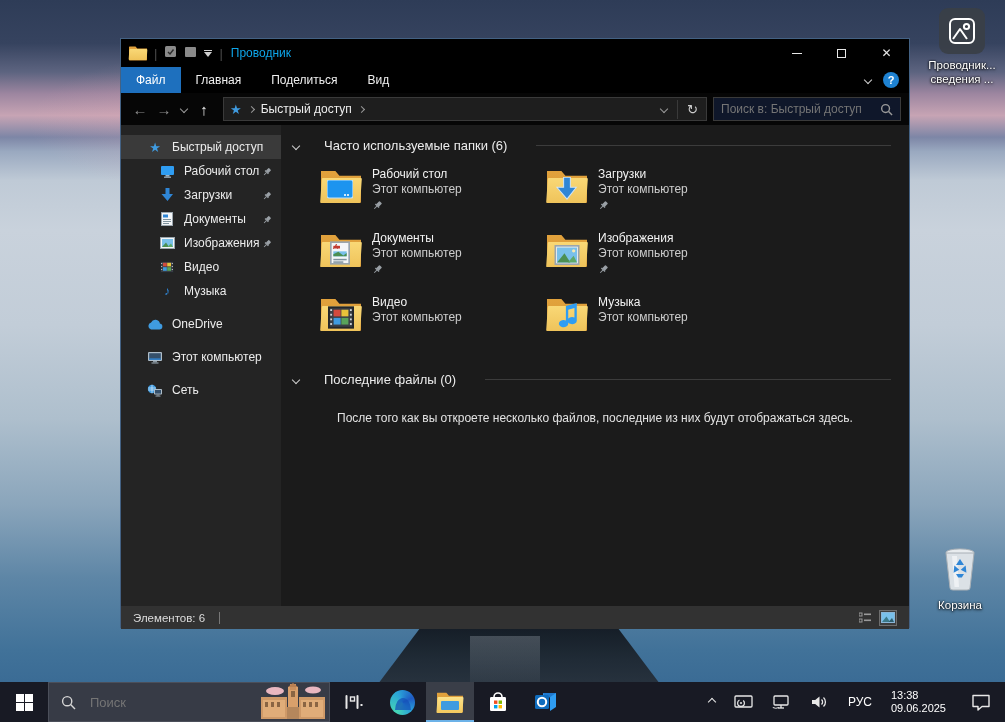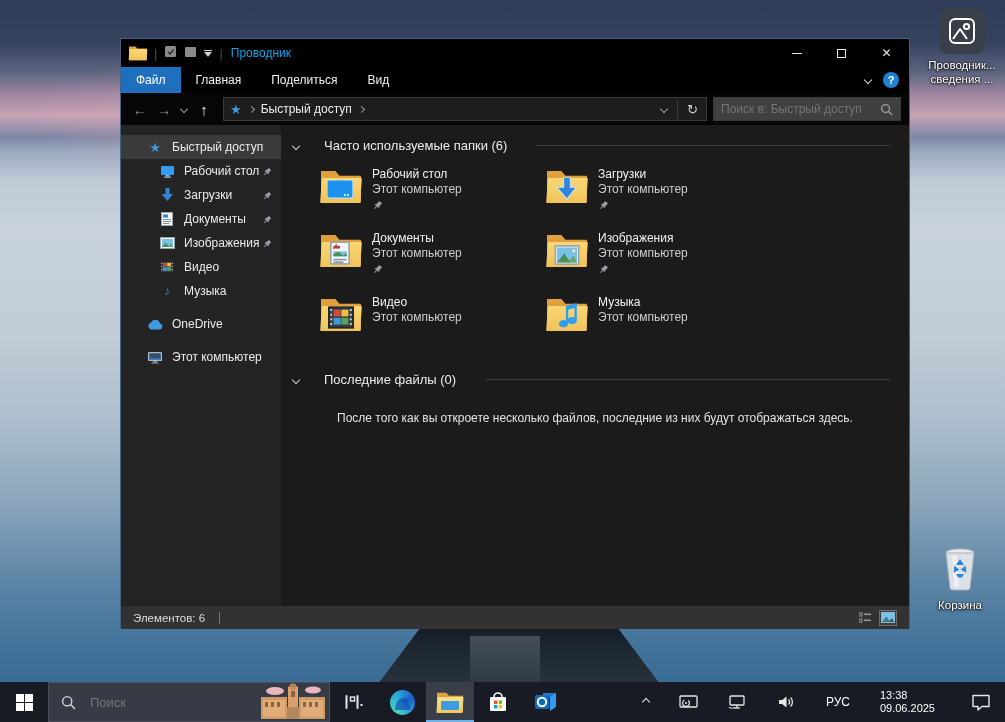--- a/index.html
+++ b/index.html
@@ -50,21 +50,21 @@
   .help-btn { width:16px; height:16px; border-radius:50%; background:#1e82d2; color:#fff;
     font-size:11px; font-weight:bold; display:flex; align-items:center; justify-content:center; }
 
   .navbar { height:32px; display:flex; align-items:center; background:#060606; padding:0 8px 0 10px; gap:6px; }
   .nav-arrow { color:#8f8f8f; font-size:15px; width:18px; text-align:center; }
   .nav-arrow.up { color:#e8e8e8; }
   .addrbar { flex:1; height:24px; margin-left:4px; background:#1e1e1e; border:1px solid #3a3a3a;
     display:flex; align-items:center; padding:0 6px; gap:7px; font-size:12px; color:#eee; }
   .addr-right { margin-left:auto; display:flex; align-items:center; gap:10px; color:#bbb; }
   .addr-refresh-seg { border-left:1px solid #3a3a3a; padding:2px 2px 2px 9px; font-size:13px; color:#ccc; }
-  .searchbox { width:188px; height:24px; background:#404040; border:1px solid #3a3a3a;
+  .searchbox { width:188px; height:24px; background:#0f172a; border:1px solid #3a3a3a;
     display:flex; align-items:center; padding:0 7px; gap:6px; }
   .searchbox input { flex:1; background:transparent; border:none; outline:none;
     color:#9a9a9a; font-size:12px; font-family:inherit; min-width:0; }
 
   .winbody { display:flex; height:481px; }
   .sidebar { width:160px; background:#242424; padding-top:10px; font-size:12px; color:#ececec; overflow:hidden; }
   .side-item { height:24px; display:flex; align-items:center; gap:9px; padding-left:26px; position:relative; }
   .side-item.child { padding-left:38px; }
   .side-item.selected { background:#3a3a3a; }
   .side-item .sicon { width:16px; height:16px; display:flex; align-items:center; justify-content:center; flex:0 0 16px; }
@@ -102,21 +102,21 @@
     background:#181a24; display:flex; align-items:stretch; color:#fff; }
   .tb-start { width:48px; display:flex; align-items:center; justify-content:center; }
   .tb-search { width:282px; background:#373b46; border:1px solid #4b4f5a; display:flex; align-items:center;
     padding-left:12px; gap:14px; font-size:13px; color:#d6d6d6; }
   .tb-search input { flex:1; background:transparent; border:none; outline:none; color:#d6d6d6;
     font-size:13px; font-family:inherit; min-width:0; }
   .tb-bing { width:72px; height:38px; align-self:center; overflow:hidden; }
   .tb-icon { width:48px; display:flex; align-items:center; justify-content:center; position:relative; }
   .tb-icon.active { background:#3a3e48; }
   .tb-icon.active::after { content:""; position:absolute; left:0; right:0; bottom:0; height:2px; background:#6cb2e8; }
-  .tray { margin-left:auto; display:flex; align-items:center; gap:30px; padding-right:14px; }
+  .tray { margin-left:auto; display:flex; align-items:center; gap:19px; padding-right:14px; }
   .tray-clock { text-align:left; font-size:11px; line-height:13px; }
   .tray-lang { font-size:12px; }
 
   
   .chv { display:inline-block; width:6px; height:6px;
     border-right:1.4px solid currentColor; border-bottom:1.4px solid currentColor; }
   .chv.down { transform:rotate(45deg); }
   .chv.right { transform:rotate(-45deg); width:5px; height:5px; }
   .chv.up { transform:rotate(-135deg); }
   .c-gray { color:#9a9a9a; } .c-lgray { color:#cfcfcf; }
@@ -361,20 +361,33 @@
                 <rect x="1" y="1" width="14" height="9" rx="1" fill="#aebdc9"></rect>
                 <rect x="2.2" y="2.2" width="11.6" height="6.6" fill="#35506b"></rect>
                 <rect x="2.2" y="7.4" width="11.6" height="1.4" fill="#2f86d6"></rect>
                 <rect x="6" y="10" width="4" height="1.4" fill="#8a97a1"></rect>
                 <rect x="4.5" y="11.4" width="7" height="1.2" fill="#8a97a1"></rect>
               </svg>
           </span>
           <span>Этот компьютер</span>
         </div>
         <div class="side-gap"></div>
+        <div class="side-item">
+          <span class="sicon">
+            <svg width="16" height="13" viewBox="0 0 16 13">
+                <circle cx="5" cy="5" r="4.2" fill="#3f9be0"></circle>
+                <path d="M1.2 4 h7.6 M1.2 6 h7.6 M5 0.8 v8.4" stroke="#dfeefb" stroke-width=".7" fill="none"></path>
+                <rect x="7" y="5" width="8" height="5.6" rx=".8" fill="#aebdc9"></rect>
+                <rect x="8" y="6" width="6" height="3.6" fill="#35506b"></rect>
+                <rect x="9.5" y="10.6" width="3" height="1" fill="#8a97a1"></rect>
+                <rect x="8.5" y="11.6" width="5" height="1" fill="#8a97a1"></rect>
+              </svg>
+          </span>
+          <span>Сеть</span>
+        </div>
       </div>
 
       <div class="mainpane">
         <div class="sec-header">
           <span class="chv down c-lgray"></span>
           <span>Часто используемые папки (6)</span>
           <span class="rule"></span>
         </div>
 
         <div class="tiles">

